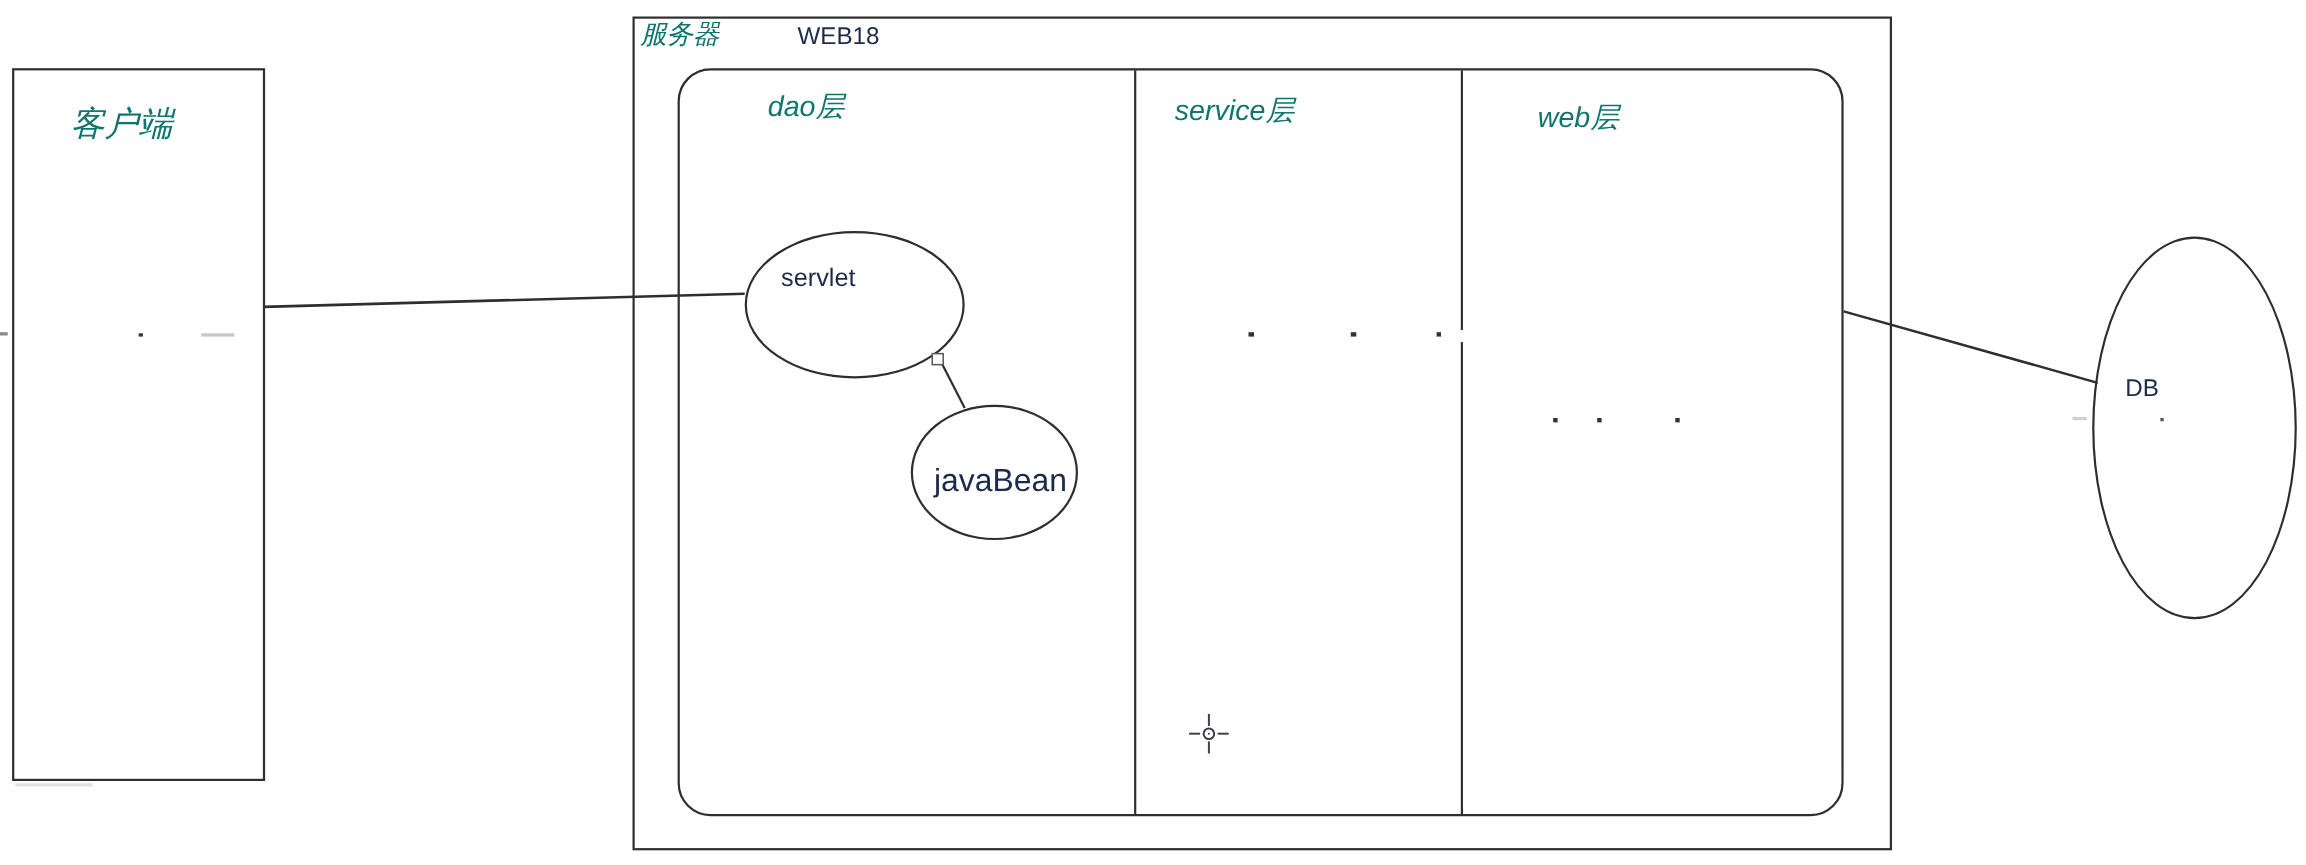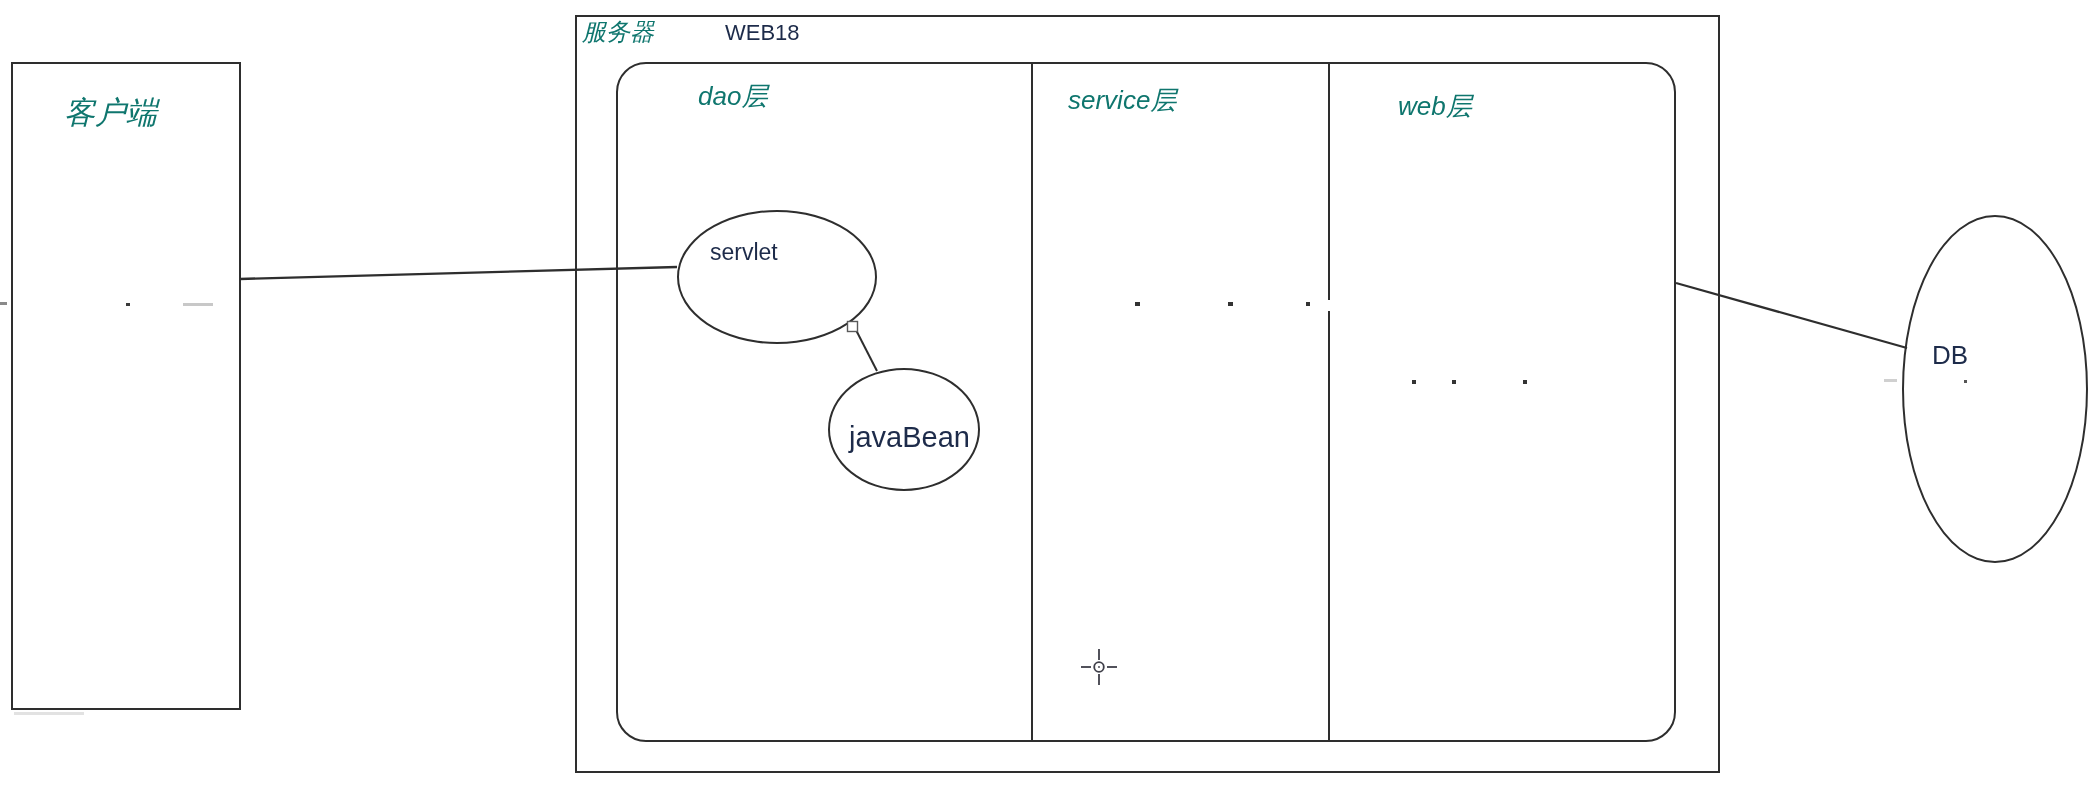--- a/index.html
+++ b/index.html
@@ -51,21 +51,21 @@
   .cjk   { color: #0f766e; font-style: italic; }
   .latin { color: #1d2b4a; }
   .client-label   { left: 48px;   top: 96px;  font-size: 31px; margin-left: 16px; }
   .server-label   { left: 582px;  top: 19px;  font-size: 24px; }
   .web18-label    { left: 725px;  top: 21px;  font-size: 22px; z-index: 3; }
   .web-label      { left: 698px;  top: 82px;  font-size: 26px; }
   .service-label  { left: 1068px; top: 86px;  font-size: 26px; text-align: center; }
   .dao-label      { left: 1398px; top: 92px;  font-size: 26px; }
   .servlet-label  { left: 710px;  top: 240px; font-size: 23px; }
   .javabean-label { left: 849px;  top: 422px; font-size: 29px; }
-  .db-label       { left: 1932px; top: 341px; font-size: 26px; }
+  .db-label       { left: 1932px; top: 341px; font-size: 22px; }
   #overlay {
     position: absolute;
     left: 0; top: 0;
     width: 2096px;
     height: 786px;
     pointer-events: none;
     z-index: 2;
   }
 </style>
 </head>

